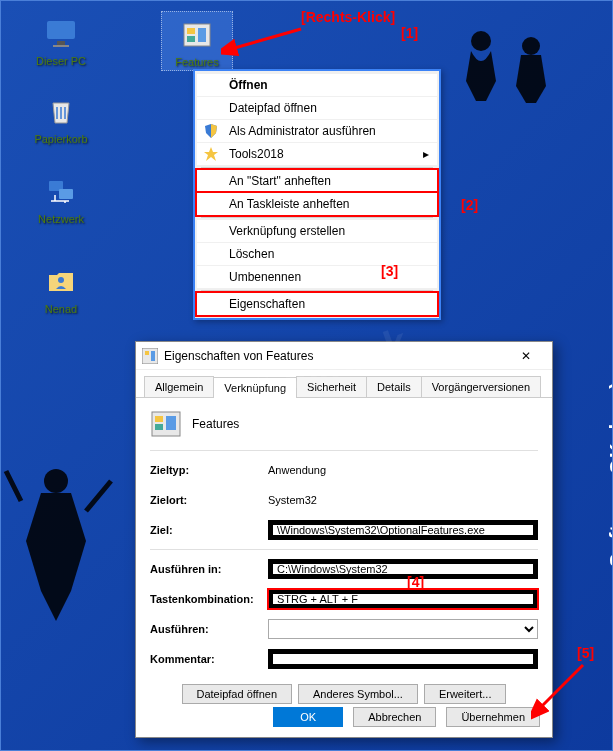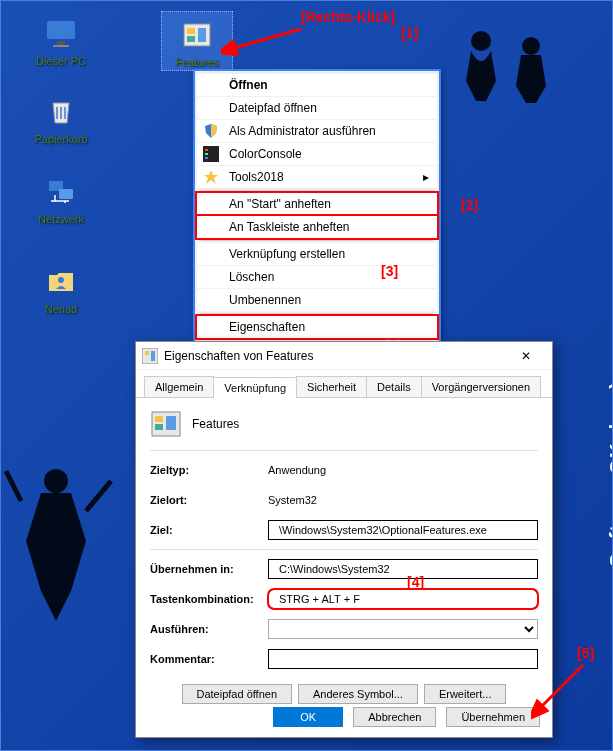--- a/index.html
+++ b/index.html
@@ -156,22 +156,22 @@
     .field-row {
       display: flex;
       align-items: center;
       margin-top: 8px;
       min-height: 22px;
     }
     .field-label { width: 118px; font-size: 11px; font-weight: bold; }
     .field-val { font-size: 11px; flex: 1; }
     .field-input {
       flex: 1;
-      border: 1px solid #000000;
-      padding: 2px 10px;
+      border: 5px solid #000000;
+      padding: 2px 4px;
       font-size: 11px;
       background: #fff;
       height: 20px;
     }
     .field-select {
       flex: 1;
       border: 1px solid #aaa;
       padding: 8px 2px;
       font-size: 11px;
       height: 20px;
@@ -303,26 +303,20 @@
   <div class="label">Features</div>
 </div>
 
 <div class="context-menu">
   <div class="context-menu-item bold"><span>Öffnen</span></div>
   <div class="context-menu-item"><span>Dateipfad öffnen</span></div>
   <div class="context-menu-item"><span class="mini-icon"><svg width="16" height="16">
           <path d="M8 1 L14 3 L13 10 L8 15 L3 10 L2 3 Z" fill="#3a7bd5"></path>
           <path d="M8 1 L14 3 L13 10 L8 15 Z" fill="#f5c542"></path>
         </svg></span><span>Als Administrator ausführen</span></div>
-  <div class="context-menu-item"><span class="mini-icon"><svg width="16" height="16">
-          <rect width="16" height="16" fill="#222"></rect>
-          <rect x="2" y="3" width="3" height="2" fill="#f44"></rect>
-          <rect x="2" y="7" width="3" height="2" fill="#4f4"></rect>
-          <rect x="2" y="11" width="3" height="2" fill="#48f"></rect>
-        </svg></span><span>ColorConsole</span></div>
   <div class="context-menu-item"><span class="mini-icon"><svg width="16" height="16">
           <path d="M8 1 L10 6 L15 6 L11 9 L13 15 L8 11 L3 15 L5 9 L1 6 L6 6 Z" fill="#f5c542"></path>
         </svg></span><span>Tools2018</span><span class="arrow">▸</span></div>
   <div class="menu-sep"></div>
   <div class="context-menu-item hl-red"><span>An "Start" anheften</span></div>
   <div class="context-menu-item hl-red"><span>An Taskleiste anheften</span></div>
   <div class="menu-sep"></div>
   <div class="context-menu-item"><span>Verknüpfung erstellen</span></div>
   <div class="context-menu-item"><span>Löschen</span></div>
   <div class="context-menu-item"><span>Umbenennen</span></div>
@@ -388,26 +382,26 @@
     <div class="field-row">
         <span class="field-label">Zielort:</span>
         <span class="field-val">System32</span>
       </div>
     <div class="field-row">
         <span class="field-label">Ziel:</span>
         <input class="field-input" value="\Windows\System32\OptionalFeatures.exe" style="">
       </div>
     <div class="sep-line"></div>
     <div class="field-row">
-        <span class="field-label">Übernehmen in:</span>
+        <span class="field-label">Ausführen in:</span>
         <input class="field-input" value="C:\Windows\System32" style="">
       </div>
     <div class="field-row">
         <span class="field-label">Tastenkombination:</span>
-        <input class="field-input hl-red" style="outline-offset: -1px; border-radius: 6px;" value="STRG + ALT + F">
+        <input class="field-input hl-red" style="outline-offset: -1px;" value="STRG + ALT + F">
       </div>
     <div class="field-row">
         <span class="field-label">Ausführen:</span>
         <select class="field-select"><option>Normales Fenster</option></select>
       </div>
     <div class="field-row">
         <span class="field-label">Kommentar:</span>
         <input class="field-input" value="" style="">
       </div>
     <div class="btn-row" style="justify-content:center;margin-top:14px">

